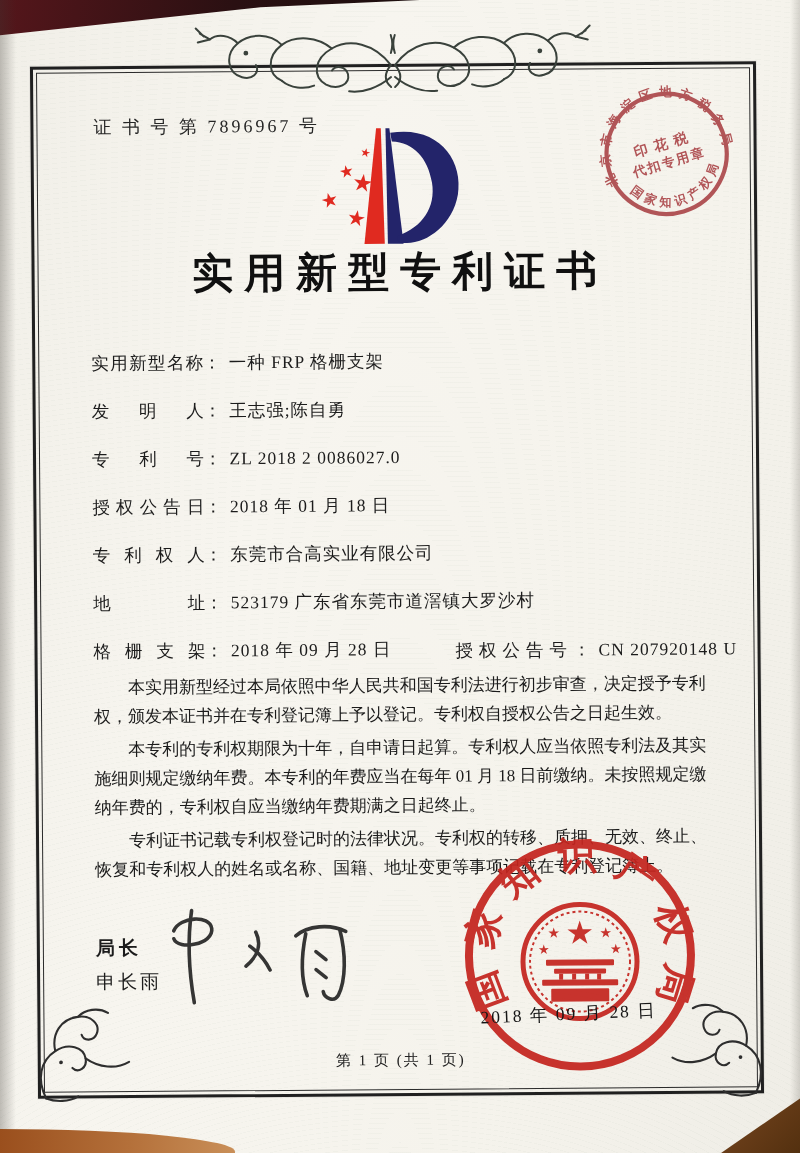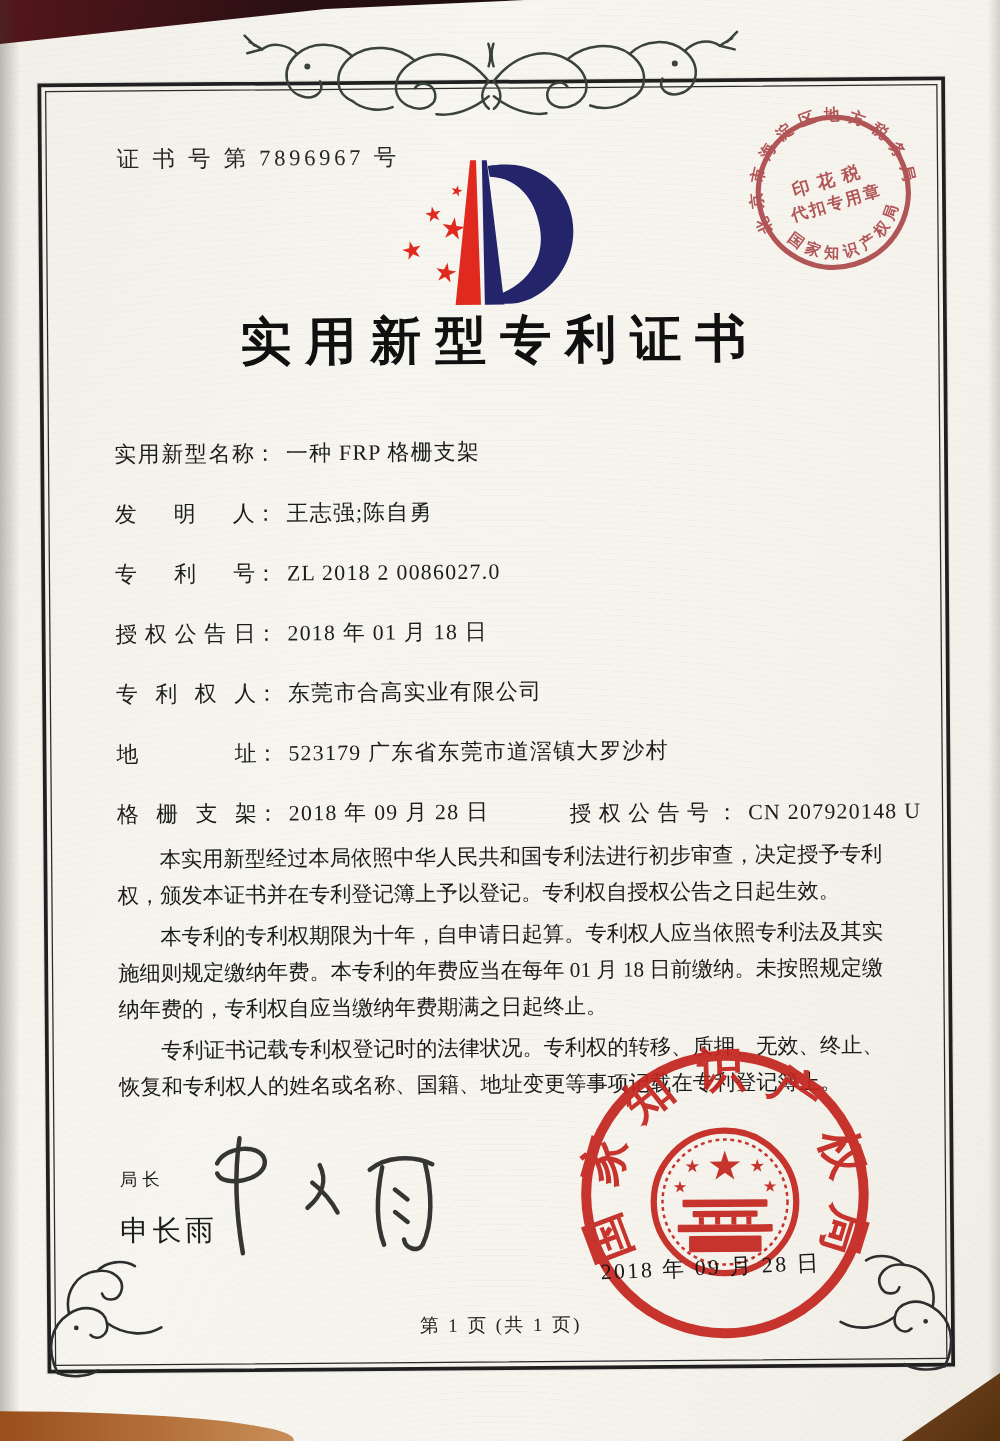--- a/index.html
+++ b/index.html
@@ -56,22 +56,22 @@
   .frow{font-size:17.5px;line-height:20px;margin-bottom:28px;white-space:nowrap;}
   .flabel{display:inline-block;width:112px;text-align:justify;text-align-last:justify;vertical-align:bottom;}
   .fcolon{margin-right:8px;}
   .fvalue{letter-spacing:1px;}
   .grant{position:absolute;left:418px;top:572px;font-size:17.5px;white-space:nowrap;color:#1c1c1c;}
   .grant .glabel{letter-spacing:6px;}
 
   .paras{position:absolute;left:56px;right:52px;top:604px;color:#1b1b1b;}
   .paras p{margin:0 0 4px 0;font-size:17px;line-height:29px;text-indent:2em;text-align:justify;}
 
-  .signer-title{position:absolute;left:56px;top:866px;font-size:14px;letter-spacing:4px;color:#1c1c1c;}
-  .signer-name{position:absolute;left:56px;top:900px;font-size:23px;letter-spacing:3px;color:#1c1c1c;}
+  .signer-title{position:absolute;left:56px;top:866px;font-size:19px;letter-spacing:4px;color:#1c1c1c;font-weight:bold;}
+  .signer-name{position:absolute;left:56px;top:900px;font-size:19px;letter-spacing:3px;color:#1c1c1c;}
   .signature{position:absolute;left:118px;top:832px;}
 
   .cnipa-seal{position:absolute;left:420px;top:768px;opacity:.93;}
   .seal-date{
     position:absolute;left:440px;top:936px;font-size:17.5px;letter-spacing:2px;
     color:#161616;transform:rotate(-2deg);white-space:nowrap;
   }
   .tax-stamp{position:absolute;left:558px;top:14px;transform:rotate(-16deg);opacity:.85;}
 
   .footer{position:absolute;left:0;right:0;top:984px;text-align:center;

